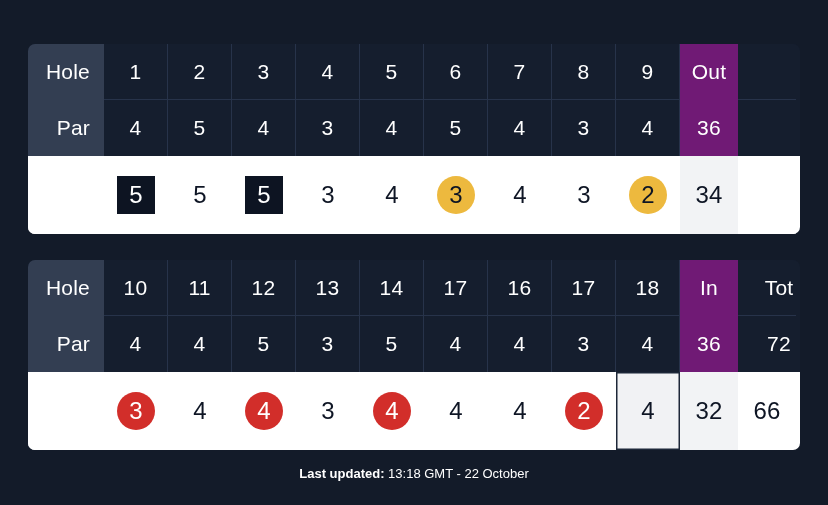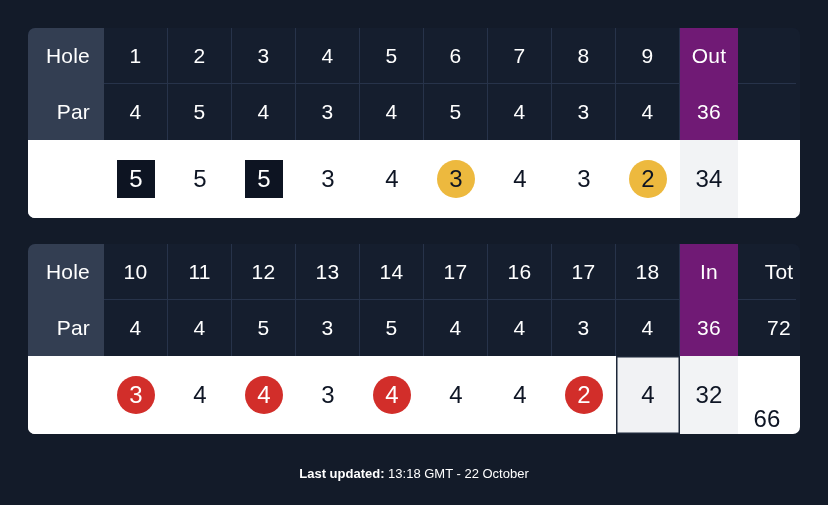--- a/index.html
+++ b/index.html
@@ -10,21 +10,21 @@
     width: 828px;
     height: 505px;
     background: #131b29;
     font-family: "Liberation Sans", sans-serif;
     overflow: hidden;
   }
 
   .scorecard-wrap {
     position: absolute;
     left: 28px;
-    top: 0;
+    top: 16px;
     width: 772px;
   }
 
   
   .card {
     width: 772px;
     border-radius: 7px;
     overflow: hidden;
     background: #151e2e;
   }
@@ -259,21 +259,21 @@
         <div class="cell" style="width: 64px; flex: 0 0 64px;">
           <span class="mark plain">4</span>
         </div>
         <div class="cell" style="width: 64px; flex: 0 0 64px;">
           <span class="mark birdie-red">2</span>
         </div>
         <div class="cell current" style="width: 64px; flex: 0 0 64px;">
           <span class="mark plain">4</span>
         </div>
         <div class="cell agg" style="width: 58px; flex: 0 0 58px;">32</div>
-        <div class="cell" style="width: 58px; flex: 0 0 58px; margin-top: 24px;">66</div>
+        <div class="cell" style="width: 58px; flex: 0 0 58px;">66</div>
       </div>
   </div>
 
 </div>
 
 <div class="footer">
   <b>Last updated:</b>
   <span>13:18 GMT - 22 October</span>
 </div>
 

